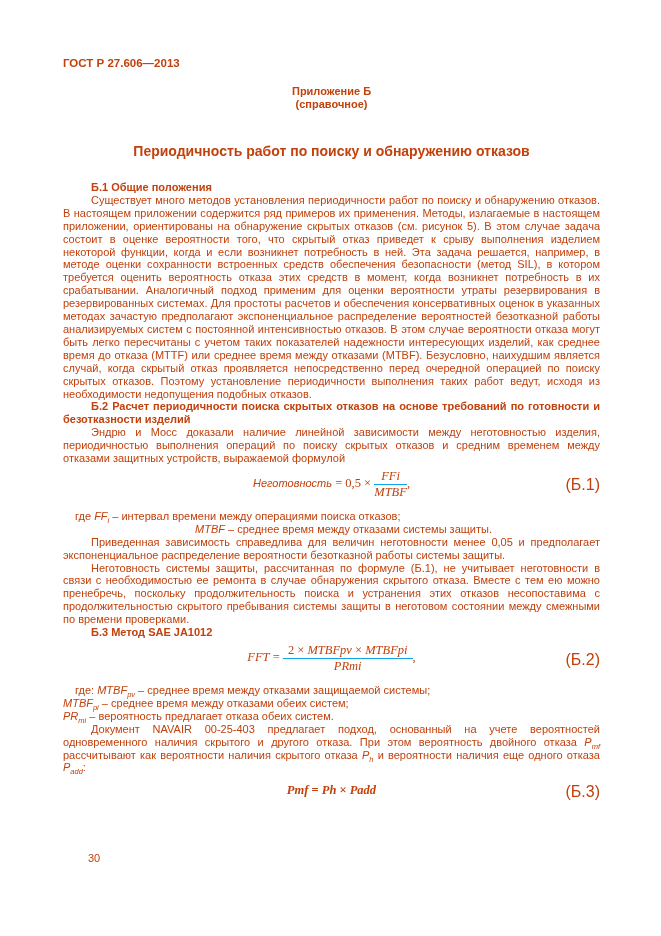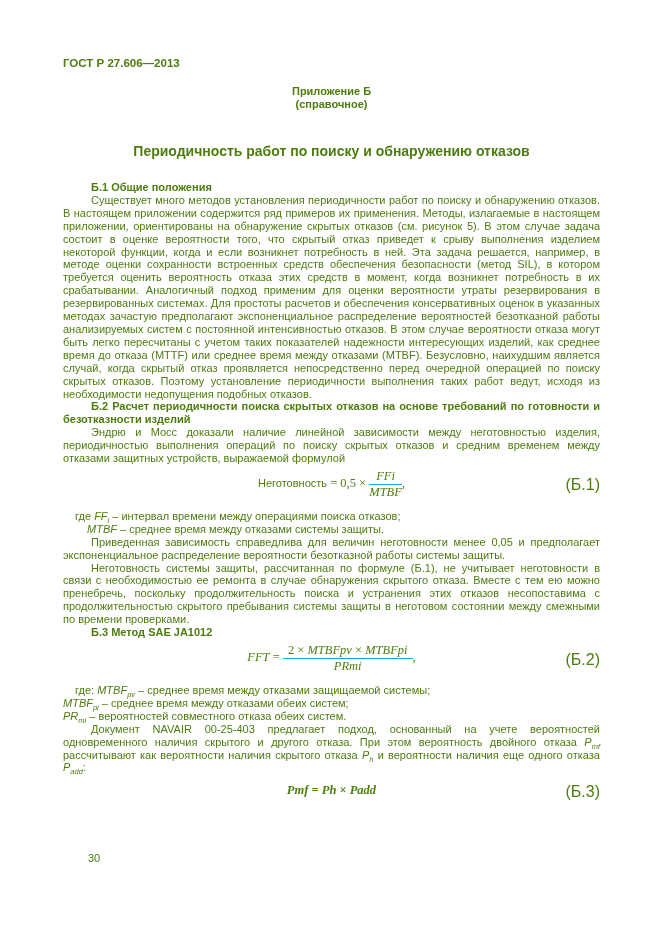--- a/index.html
+++ b/index.html
@@ -1,21 +1,21 @@
 <!DOCTYPE html>
 <html><head>
 <meta charset="utf-8">
 <style>
   html,body{margin:0;padding:0;background:#ffffff;}
   .page{
     position:relative;
     width:661px;height:936px;
     background:#ffffff;
     font-family:"Liberation Sans",sans-serif;
-    color:#4d7c0f;
+    color:#c2410c;
     box-sizing:border-box;
     padding:57px 61px 0 63px;
     overflow:hidden;
   }
   .doc-header{
     font-weight:bold;
     font-size:11.5px;
     margin-bottom:16px;
   }
   .appendix{
@@ -38,34 +38,34 @@
   .section-heading{
     font-weight:bold;
     text-indent:28px;
     text-align:justify;
   }
   .para{
     text-align:justify;
     text-indent:28px;
   }
   .where-line1{padding-left:12px;margin-top:11px;}
-  .where-line2{padding-left:24px;}
+  .where-line2{padding-left:24px;text-align:center;}
   .where-line0{padding-left:0;}
   .it{font-style:italic;}
   .bd{font-weight:bold;}
   sub{font-size:7.5px;line-height:0;}
   .formula{
     position:relative;
     text-align:center;
     margin:5px 0 6px 0;
     font-family:"Liberation Serif",serif;
     font-size:12.5px;
     line-height:13px;
   }
-  .f-sans{font-family:"Liberation Sans",sans-serif;font-size:11px;}
+  .f-sans{font-family:"Liberation Sans",sans-serif;font-size:11px;font-style:italic;}
   .frac{
     display:inline-flex;
     flex-direction:column;
     vertical-align:middle;
     text-align:center;
   }
   .frac .num{border-bottom:1px solid #0ea5e9;padding:0 5px 1px 5px;}
   .frac .den{padding-top:1px;}
   .eq-number{
     position:absolute;
@@ -122,21 +122,21 @@
     <div class="formula">
       <span><span class="it">FFT</span><span> = </span></span><span class="frac">
           <span class="num"><span>2 × </span><span class="it">MTBFpv</span><span> × </span><span class="it">MTBFpi</span></span>
           <span class="den"><span class="it">PRmi</span></span>
         </span><span>,</span>
       <span class="eq-number">(Б.2)</span>
     </div>
 
     <div class="where-line1"><span>где:   </span><span class="it">MTBF</span><sub class="it">pv</sub><span> – среднее время между отказами защищаемой системы;</span></div>
     <div class="where-line0"><span class="it">MTBF</span><sub class="it">pi</sub><span> – среднее время между отказами обеих систем;</span></div>
-    <div class="where-line0"><span class="it">PR</span><sub class="it">mi</sub><span> – вероятностей совместного отказа обеих систем.</span></div>
+    <div class="where-line0"><span class="it">PR</span><sub class="it">mi</sub><span> – вероятность предлагает отказа обеих систем.</span></div>
 
     <div class="para"><span>Документ NAVAIR 00-25-403 предлагает подход, основанный на учете вероятностей одновременного наличия скрытого и другого отказа. При этом вероятность двойного отказа </span><span class="it">P</span><sub class="it">mf</sub><span> рассчитывают как вероятности наличия скрытого отказа </span><span class="it">P</span><sub class="it">h</sub><span> и вероятности наличия еще одного отказа </span><span class="it">P</span><sub class="it">add</sub><span>:</span></div>
 
     <div class="formula" style="margin-top:10px;">
       <span><span class="it bd">Pmf</span><span class="bd"> = </span><span class="it bd">Ph</span><span class="bd"> × </span><span class="it bd">Padd</span></span>
       <span class="eq-number">(Б.3)</span>
     </div>
 
   </div>
 

